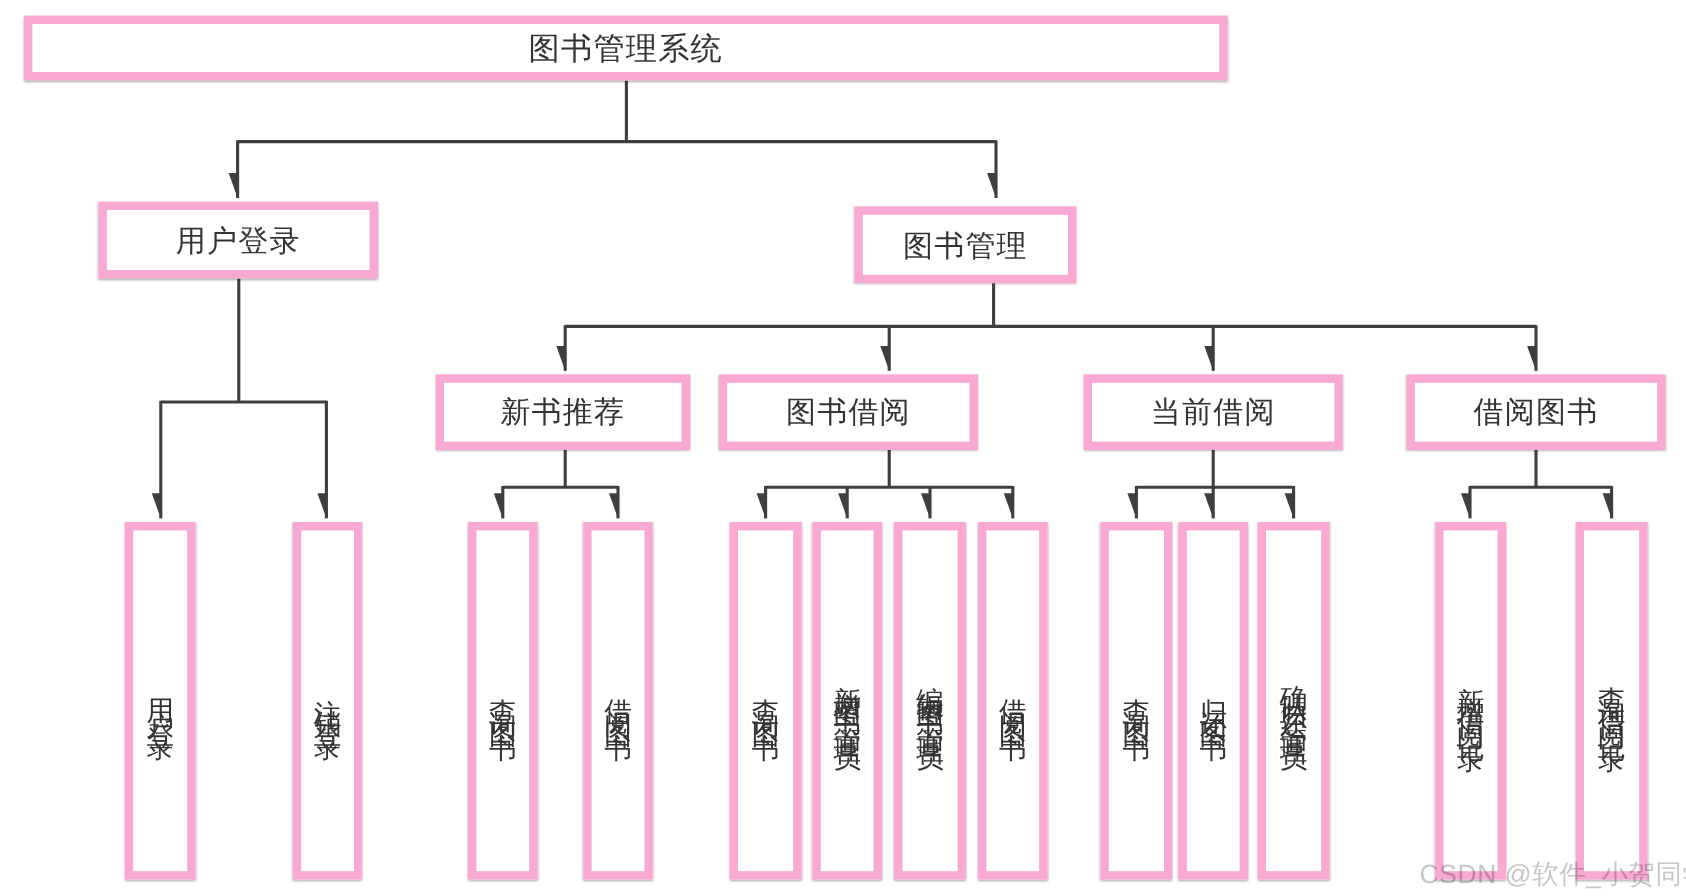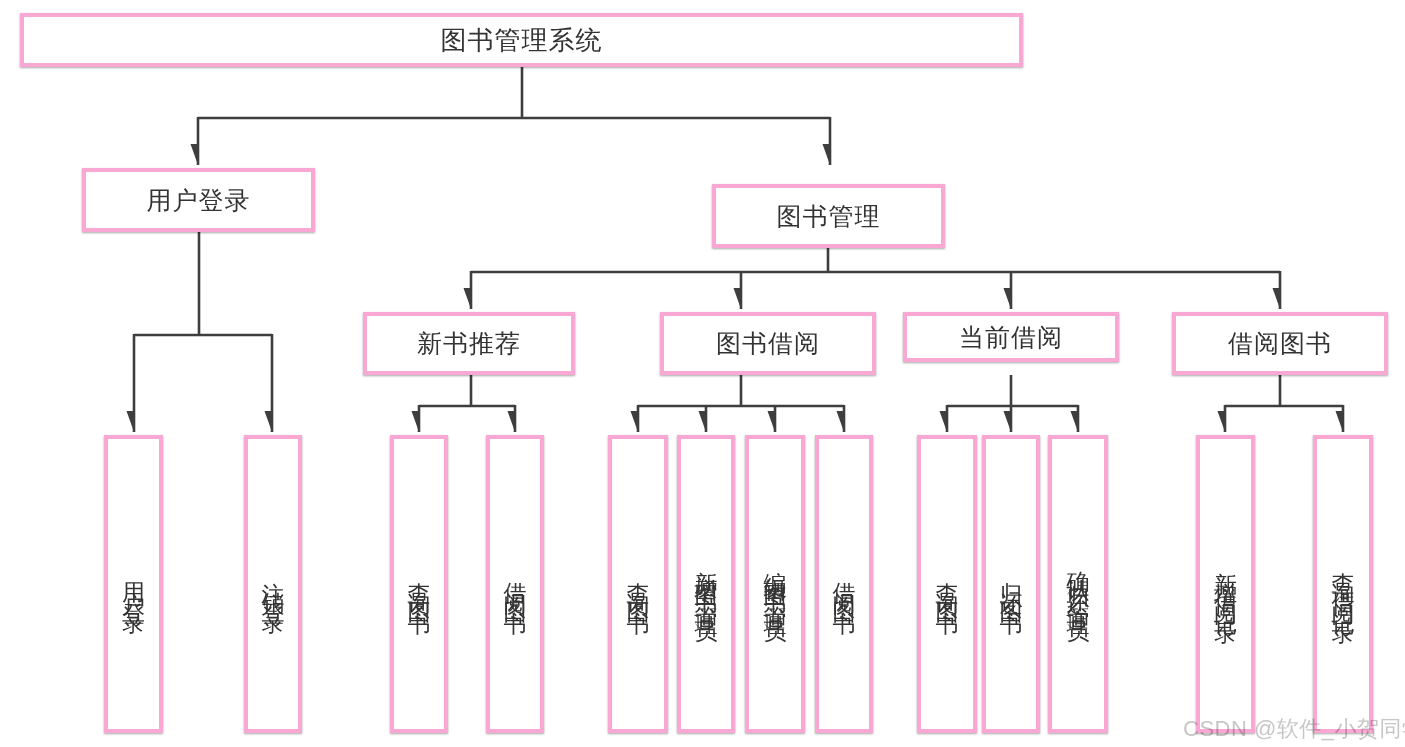--- a/index.html
+++ b/index.html
@@ -19,21 +19,21 @@
     position: absolute;
     left: 0;
     top: 0;
     width: 1405px;
     height: 747px;
   }
   .node {
     position: absolute;
     box-sizing: border-box;
     background: #ffffff;
-    border: 4px solid #f9a8d4;
+    border: 7px solid #f9a8d4;
     box-shadow: 0 1px 2px rgba(0,0,0,0.35);
     display: flex;
     align-items: center;
     justify-content: center;
     color: #333333;
   }
   .node.h span {
     font-size: 25px;
     letter-spacing: 1px;
     white-space: nowrap;
@@ -117,31 +117,31 @@
     </g>
   </svg>
 
   <div class="node h title" style="left:20px;top:13px;width:1003px;height:54px">
     <span>图书管理系统</span>
   </div>
 
   <div class="node h" style="left:82px;top:168px;width:233px;height:64px">
     <span>用户登录</span>
   </div>
-  <div class="node h" style="left:712px;top:184px;width:233px;height:64px">
+  <div class="node h" style="left:712px;top:172px;width:185px;height:64px">
     <span>图书管理</span>
   </div>
 
   <div class="node h" style="left:363px;top:312px;width:212px;height:63px">
     <span>新书推荐</span>
   </div>
-  <div class="node h" style="left:660px;top:312px;width:216px;height:63px">
+  <div class="node h" style="left:599px;top:312px;width:216px;height:63px">
     <span>图书借阅</span>
   </div>
-  <div class="node h" style="left:903px;top:312px;width:216px;height:50px">
+  <div class="node h" style="left:903px;top:312px;width:216px;height:63px">
     <span>当前借阅</span>
   </div>
   <div class="node h" style="left:1172px;top:312px;width:216px;height:63px">
     <span>借阅图书</span>
   </div>
 
   <div class="node v" style="left:104px;top:435px;width:59px;height:298px">
     <span style="letter-spacing: 10px;">用户登录</span>
   </div>
   <div class="node v" style="left:244px;top:435px;width:58px;height:298px">

